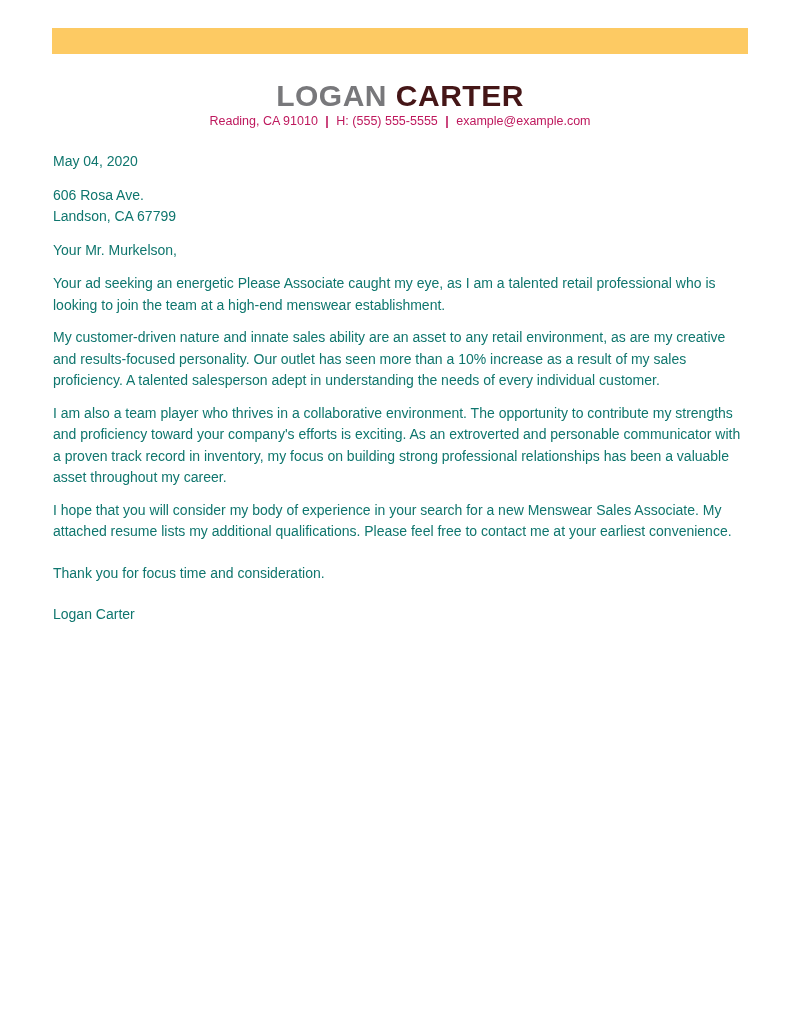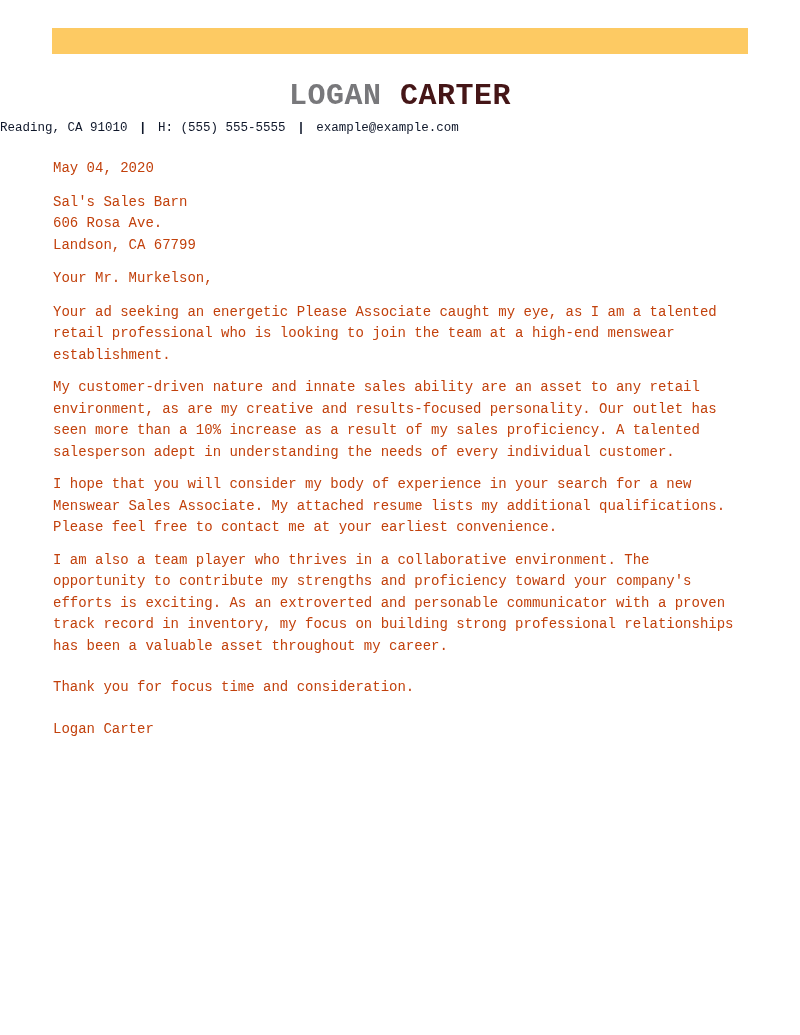--- a/index.html
+++ b/index.html
@@ -5,56 +5,56 @@
   html, body {
     margin: 0;
     padding: 0;
     background: #ffffff;
   }
   .page {
     position: relative;
     width: 800px;
     height: 1020px;
     background: #ffffff;
-    font-family: Liberation Mono, monospace;
+    font-family: Liberation Sans, sans-serif;
     color: #3a3a3a;
     overflow: hidden;
   }
   .banner {
     margin: 28px 52px 0 52px;
     height: 26px;
     background: #fdca63;
   }
   .name {
     margin-top: 25px;
     text-align: center;
     font-size: 30px;
     font-weight: bold;
     letter-spacing: 0.5px;
     line-height: 34px;
     white-space: nowrap;
   }
   .name-first { color: #78787b; }
   .name-last  { color: #451617; }
   .contact {
-    margin-top: 7px;
-    text-align: left;
+    margin-top: 0;
+    text-align: center;
     font-size: 12.5px;
-    color: #0f172a;
+    color: #be185d;
     line-height: 16px;
   }
   .contact .sep {
     font-weight: bold;
     padding: 0 4px;
   }
   .letter {
     margin: 22px 53px 0 53px;
     font-size: 14px;
     line-height: 21.5px;
-    color: #c2410c;
+    color: #0f766e;
   }
   .letter p { margin: 0 0 12px 0; }
   .letter .block { margin-bottom: 12px; }
   .letter .para { margin-bottom: 11px; }
   .letter .thanks { margin-top: 20px; }
   .letter .closing { margin-top: 10px; }
   .letter .signature { margin-top: 20px; }
 </style>
 </head>
 <body>
@@ -75,31 +75,30 @@
     <span>H: (555) 555-5555</span>
     <span class="sep">|</span>
     <span>example@example.com</span>
   </div>
 
   <div class="letter">
 
     <p class="date">May 04, 2020</p>
 
     <div class="block">
-      <div>Sal's Sales Barn</div>
       <div>606 Rosa Ave.</div>
       <div>Landson, CA 67799</div>
     </div>
 
     <p>Your Mr. Murkelson,</p>
 
     <p class="para">Your ad seeking an energetic Please Associate caught my eye, as I am a talented retail professional who is looking to join the team at a high-end menswear establishment.</p>
     <p class="para">My customer-driven nature and innate sales ability are an asset to any retail environment, as are my creative and results-focused personality. Our outlet has seen more than a 10% increase as a result of my sales proficiency.  A talented salesperson adept in understanding the needs of every individual customer.</p>
+    <p class="para">I am also a team player who thrives in a collaborative environment. The opportunity to contribute my strengths and proficiency toward your company's efforts is exciting. As an extroverted and personable communicator with a proven track record in inventory, my focus on building strong professional relationships has been a valuable asset throughout my career.</p>
     <p class="para">I hope that you will consider my body of experience in your search for a new Menswear Sales Associate. My attached resume lists my additional qualifications. Please feel free to contact me at your earliest convenience.</p>
-    <p class="para">I am also a team player who thrives in a collaborative environment. The opportunity to contribute my strengths and proficiency toward your company's efforts is exciting. As an extroverted and personable communicator with a proven track record in inventory, my focus on building strong professional relationships has been a valuable asset throughout my career.</p>
 
     <p class="thanks">Thank you for focus time and consideration.</p>
 
 
     <p class="signature">Logan Carter</p>
 
   </div>
 
 </div>
 

